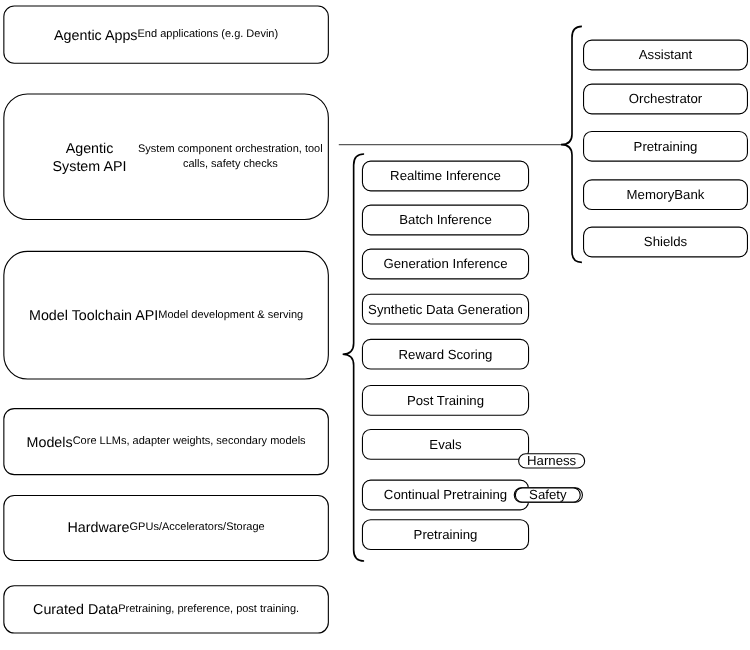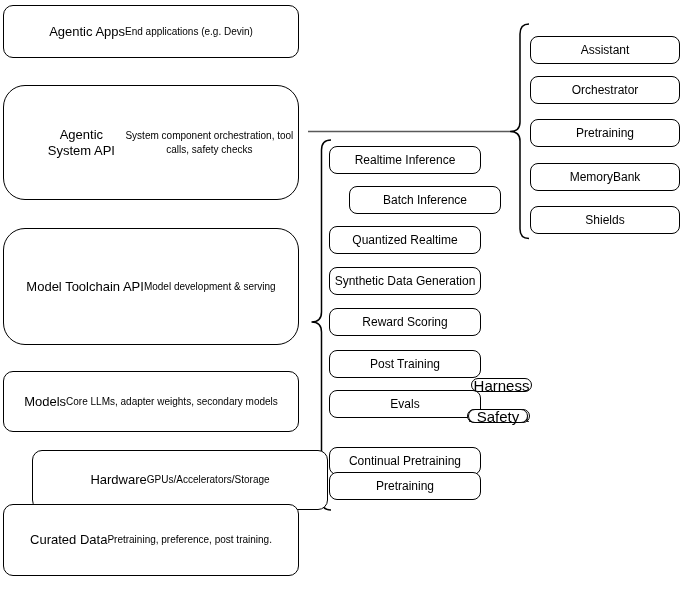--- a/index.html
+++ b/index.html
@@ -18,21 +18,21 @@
   .r10{border-radius:10px;}
   .r22{border-radius:22px;}
   .mid-node{left:329px;width:152px;height:28px;border-radius:8px;font-size:12px;}
   .right-node{left:530px;width:150px;height:28px;border-radius:8px;font-size:12px;}
   .title{font-size:13px;line-height:16px;}
   .subtitle{font-size:10px;line-height:14px;}
   .pill{
     position:absolute;box-sizing:border-box;z-index:2;background:#fff;
     border:1.5px solid #000;border-radius:7px;
     display:flex;align-items:center;justify-content:center;
-    font-size:15px;line-height:11px;
+    font-size:12px;line-height:11px;margin-top:34px;
   }
 </style>
 </head>
 <body>
 
 <div class="stage">
 
   <svg class="overlay" width="682" height="591" viewBox="0 0 682 591">
     <line x1="308" y1="131.5" x2="510" y2="131.5" stroke="#595959" stroke-width="1.3"></line>
     <path d="M 529 24 Q 520 24 520 34 L 520 122 Q 520 131.5 510 131.5 Q 520 131.5 520 141 L 520 229 Q 520 238.5 529 238.5" fill="none" stroke="#000" stroke-width="1.5"></path>
@@ -52,38 +52,38 @@
   <div class="node left-node r22" style="top:228px;height:117px;">
     <div class="title">Model Toolchain API</div>
     <div class="subtitle">Model development &amp; serving</div>
   </div>
 
   <div class="node left-node r10" style="top:371px;height:61px;">
     <div class="title">Models</div>
     <div class="subtitle">Core LLMs, adapter weights, secondary models</div>
   </div>
 
-  <div class="node left-node r10" style="top:450px;height:60px;margin-left:29px;">
+  <div class="node left-node r10" style="top:450px;height:60px;">
     <div class="title">Hardware</div>
     <div class="subtitle">GPUs/Accelerators/Storage</div>
   </div>
 
-  <div class="node left-node r10" style="top:504px;height:72px;">
+  <div class="node left-node r10" style="top:532px;height:44px;">
     <div class="title">Curated Data</div>
     <div class="subtitle">Pretraining, preference, post training.</div>
   </div>
 
   <div class="node mid-node" style="top:146px;">Realtime Inference</div>
-  <div class="node mid-node" style="top:186px;margin-left:20px;">Batch Inference</div>
-  <div class="node mid-node" style="top:226px;">Quantized Realtime</div>
+  <div class="node mid-node" style="top:186px;">Batch Inference</div>
+  <div class="node mid-node" style="top:226px;">Generation Inference</div>
   <div class="node mid-node" style="top:267px;">Synthetic Data Generation</div>
   <div class="node mid-node" style="top:308px;">Reward Scoring</div>
   <div class="node mid-node" style="top:350px;">Post Training</div>
   <div class="node mid-node" style="top:390px;">Evals</div>
-  <div class="node mid-node" style="top:447px;">Continual Pretraining</div>
+  <div class="node mid-node" style="top:436px;">Continual Pretraining</div>
   <div class="node mid-node" style="top:472px;">Pretraining</div>
 
   <div class="pill" style="left:471px;top:378px;width:61px;height:14px;">Harness</div>
   <div class="pill" style="left:467px;top:409px;width:63px;height:14px;">EvalData</div>
   <div class="pill" style="left:468px;top:409px;width:60px;height:14px;">Safety</div>
 
   <div class="node right-node" style="top:36px;">Assistant</div>
   <div class="node right-node" style="top:76px;">Orchestrator</div>
   <div class="node right-node" style="top:119px;">Pretraining</div>
   <div class="node right-node" style="top:163px;">MemoryBank</div>

